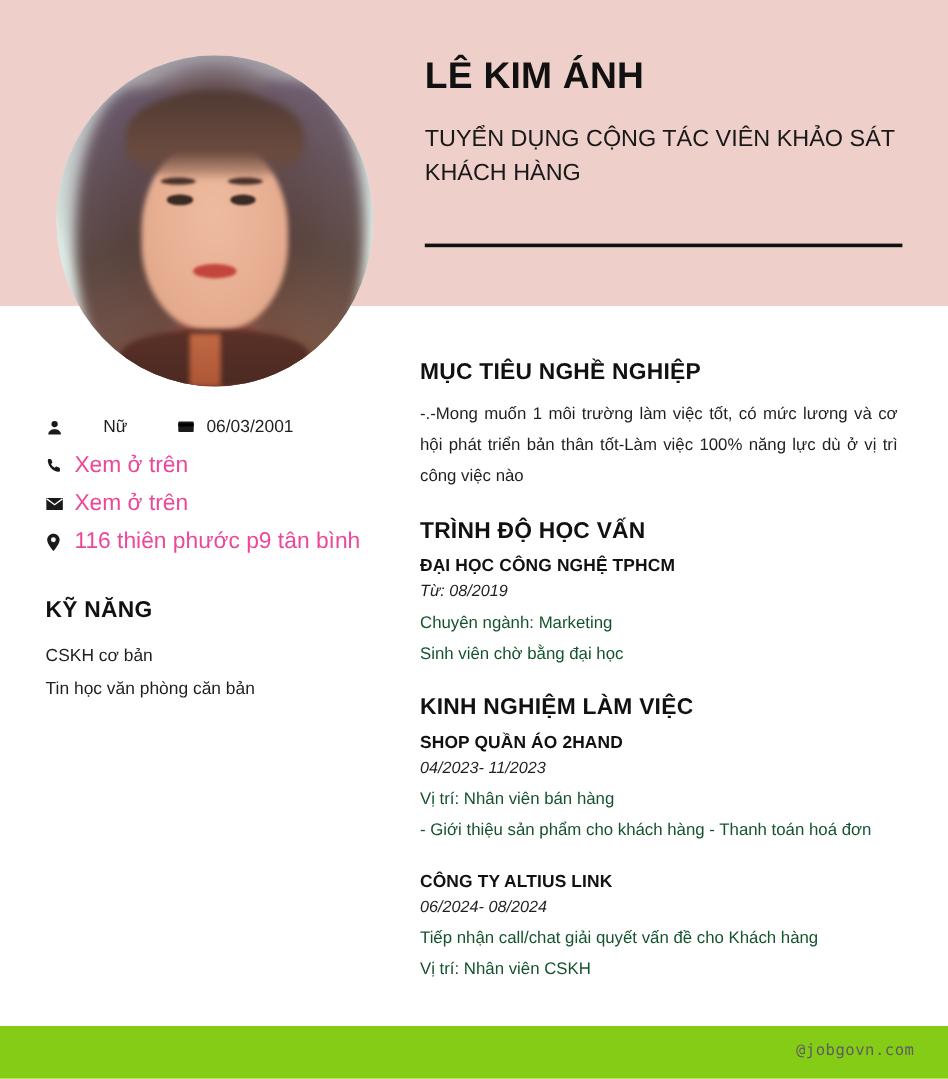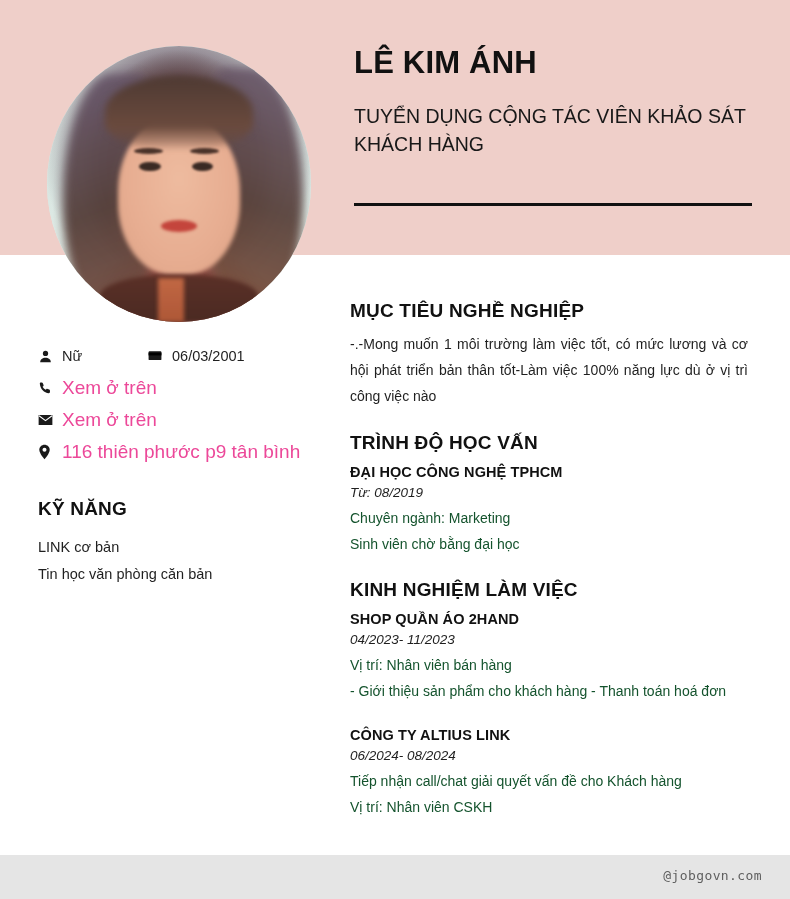--- a/index.html
+++ b/index.html
@@ -214,21 +214,21 @@
   }
   .info-row-split {
     display: flex;
     align-items: center;
     min-height: 32px;
   }
   .info-cell {
     display: flex;
     align-items: center;
   }
-  .info-cell.gender { width: 110px; }
+  .info-cell.gender { width: 110px; gap: 24px; }
   .info-cell .ico {
     width: 24px;
     flex: 0 0 24px;
     display: flex;
     align-items: center;
     color: #1a1a1a;
   }
   .info-cell .txt {
     font-size: 14.5px;
     color: #1f1f1f;
@@ -295,21 +295,21 @@
     margin: 0;
   }
 
   
   .footer-band {
     position: absolute;
     left: 0;
     bottom: 0;
     width: 790px;
     height: 44px;
-    background: #e5e5e5;
+    background: #84cc16;
   }
   .watermark {
     position: absolute;
     right: 28px;
     top: 13px;
     font-family: "DejaVu Sans Mono", "Liberation Mono", monospace;
     font-size: 13px;
     color: #5f5f5f;
     letter-spacing: .4px;
   }
@@ -396,21 +396,21 @@
             <circle cx="10" cy="8.6" r="3.1" fill="#ffffff"></circle>
           </svg>
         </span>
         <span class="txt">116 thiên phước p9 tân bình</span>
       </div>
 
     </div>
 
     <div class="skills-block">
       <h3 class="skills-title">KỸ NĂNG</h3>
-      <div class="skill-line">LINK cơ bản</div>
+      <div class="skill-line">CSKH cơ bản</div>
       <div class="skill-line">Tin học văn phòng căn bản</div>
     </div>
 
   </div>
 
   <div class="right-col">
 
     <div class="section">
       <h3 class="section-title">MỤC TIÊU NGHỀ NGHIỆP</h3>
       <p class="objective-text">-.-Mong muốn 1 môi trường làm việc tốt, có mức lương và cơ hội phát triển bản thân tốt-Làm việc 100% năng lực dù ở vị trì công việc nào</p>

